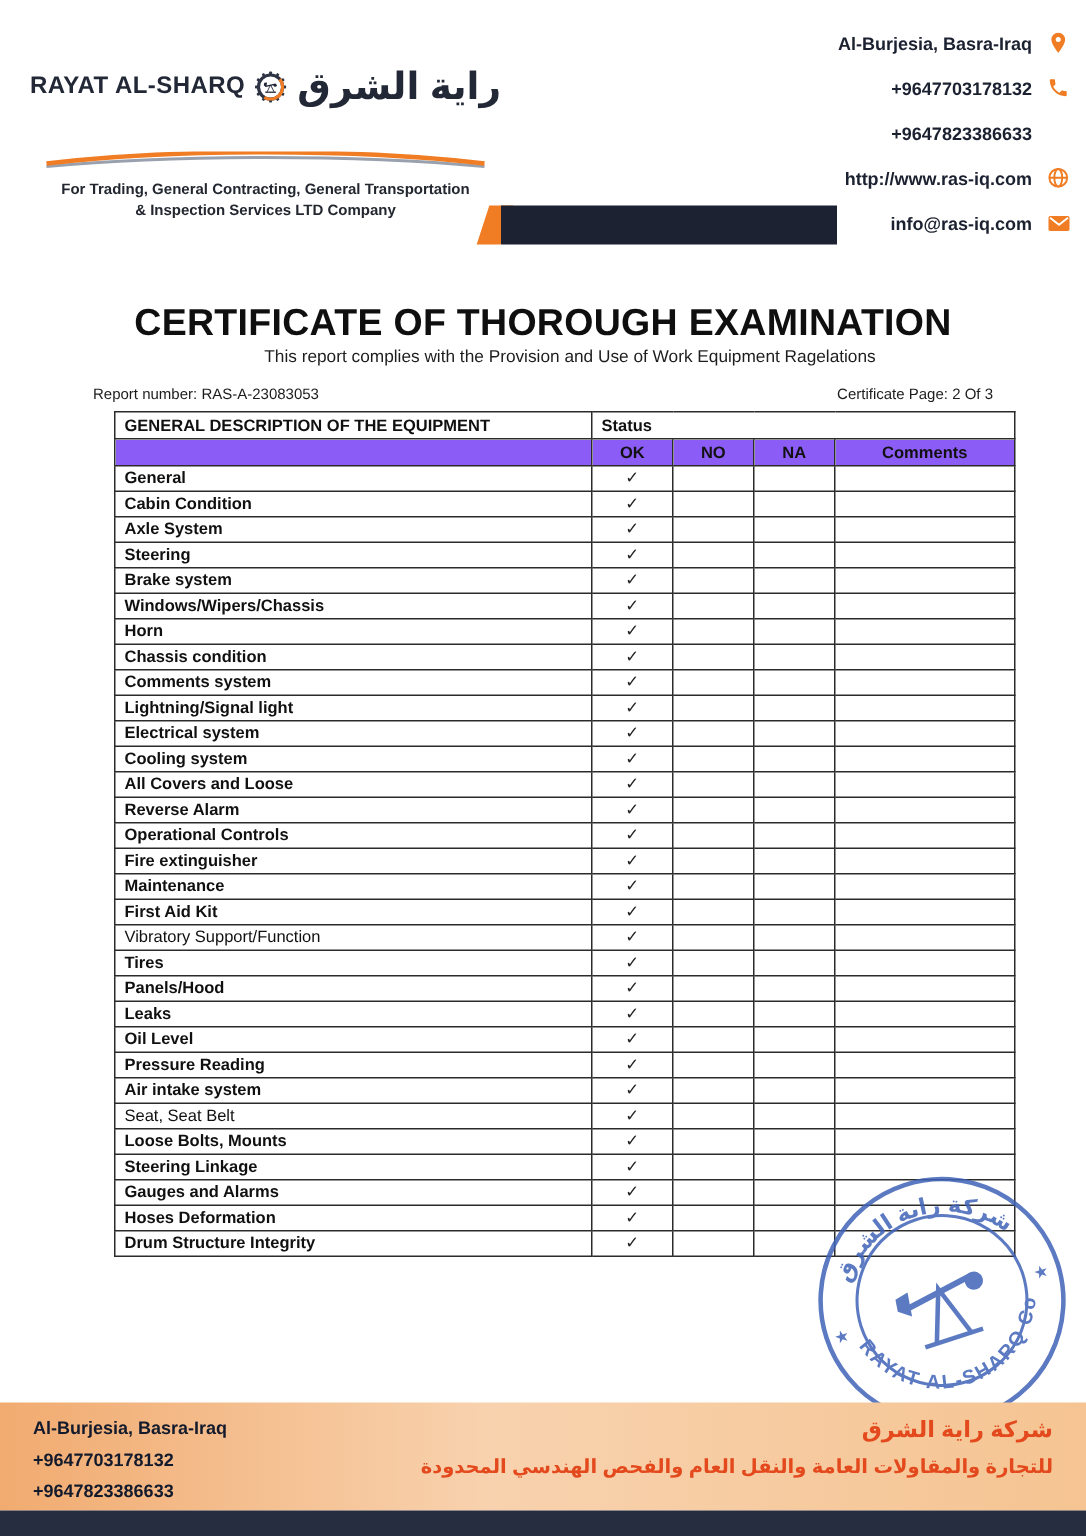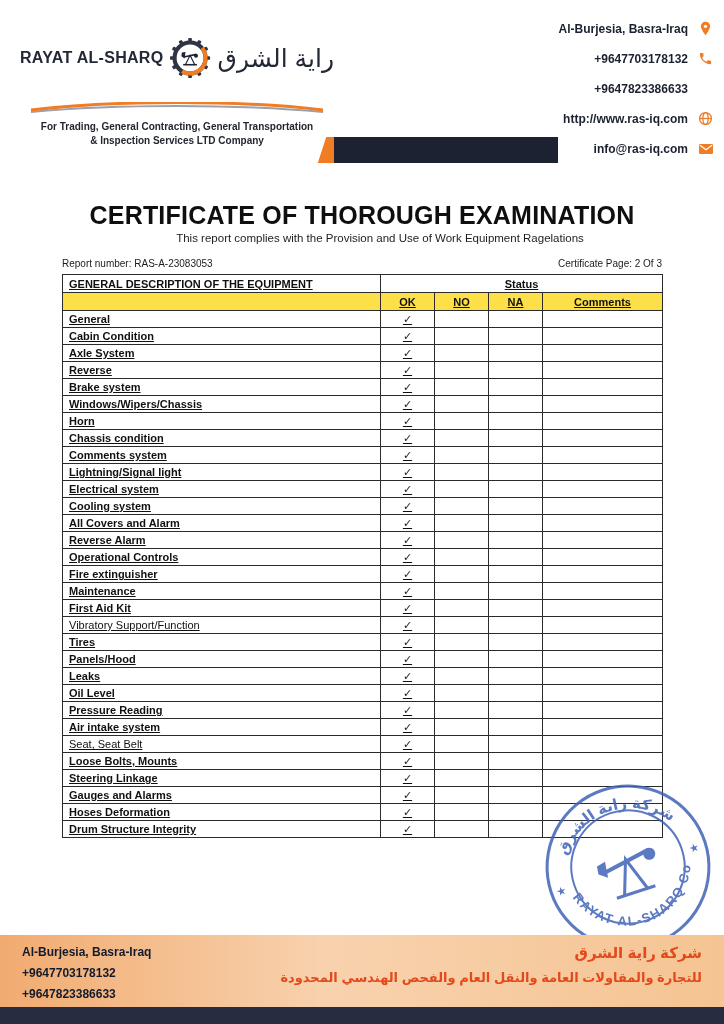--- a/index.html
+++ b/index.html
@@ -4,44 +4,44 @@
 <style>
   * { margin:0; padding:0; box-sizing:border-box; }
   html,body { background:#9a9a9a; }
   body { font-family:"Liberation Sans","DejaVu Sans",sans-serif; }
   .page { position:relative; width:724px; height:1024px; margin:0 auto; background:#ffffff; overflow:hidden; }
 
   
   .logo-area { position:absolute; left:20px; top:16px; width:314px; text-align:center; }
   .logo-row { display:flex; align-items:center; justify-content:flex-start; gap:7px; }
   .logo-en { font-size:16px; font-weight:bold; color:#232837; letter-spacing:.3px; white-space:nowrap; }
-  .logo-ar { font-size:25px; font-weight:normal; color:#232837; direction:rtl; white-space:nowrap; }
+  .logo-ar { font-size:25px; font-weight:bold; color:#232837; direction:rtl; white-space:nowrap; }
   .swoosh { margin-top:-6px; }
   .tagline { margin-top:2px; font-size:10px; font-weight:bold; color:#23272f; line-height:14px; }
 
   .contacts { position:absolute; top:20px; right:10px; display:flex; flex-direction:column; gap:13px; align-items:flex-end; }
   .contact-row { display:flex; align-items:center; gap:9px; height:17px; }
   .contact-text { font-size:12px; font-weight:bold; color:#1b2130; }
   .contact-icon { width:17px; height:17px; display:flex; align-items:center; justify-content:center; }
 
   .header-band { position:absolute; left:334px; top:137px; width:224px; height:26px; background:#1d2232; }
   .header-band-accent { position:absolute; left:322px; top:137px; width:16px; height:26px; background:#f07c23; transform:skewX(-18deg); }
 
   
   .title { position:absolute; top:201px; left:0; right:0; text-align:center; font-size:25px; font-weight:bold; color:#0f0f0f; letter-spacing:.2px; }
   .subtitle { position:absolute; top:232px; left:0; right:0; text-align:center; font-size:11.5px; color:#1d1d1d;margin-left:36px; }
   .report-row { position:absolute; top:258px; left:62px; width:600px; display:flex; justify-content:space-between; font-size:10px; color:#1c1c1c; }
 
   
-  .eqtable { position:absolute; top:274px; left:62px; width:600px; border-collapse:collapse; color:#101010; table-layout:fixed;text-decoration:underline; }
+  .eqtable { position:absolute; top:274px; left:76px; width:600px; border-collapse:collapse; color:#101010; table-layout:fixed; }
   .eqtable td { border:1px solid #2b2b2b; padding:1px 6px; height:17px; font-size:11px; line-height:14px; overflow:hidden; white-space:nowrap; }
   .eqtable thead td { height:18px; }
   .desc-header { font-weight:bold; font-size:10.5px; }
-  .status-header { text-align:center; font-weight:bold; font-size:11px; }
-  .orange-row td { background:#fde047; text-align:center; font-weight:bold; color:#111; }
+  .status-header { text-align:left; font-weight:bold; font-size:11px; }
+  .orange-row td { background:#8b5cf6; text-align:center; font-weight:bold; color:#111; }
   .item-cell { font-weight:bold; }
   .item-cell.regular { font-weight:normal; }
   .check-cell { text-align:center; font-size:11.5px; color:#222; }
 
   
   .stamp { position:absolute; left:541px; top:780px; width:174px; height:174px; transform:rotate(-18deg); opacity:.85; }
 
   
   .footer-band { position:absolute; left:0; right:0; bottom:17px; height:72px;
       background:linear-gradient(90deg,#f1ab70 0%,#f8d2ae 45%,#f5c492 100%);
@@ -191,21 +191,21 @@
           <td class="check-cell"></td>
         </tr>
         <tr>
           <td class="item-cell">Axle System</td>
           <td class="check-cell">✓</td>
           <td class="check-cell"></td>
           <td class="check-cell"></td>
           <td class="check-cell"></td>
         </tr>
         <tr>
-          <td class="item-cell">Reverse</td>
+          <td class="item-cell">Steering</td>
           <td class="check-cell">✓</td>
           <td class="check-cell"></td>
           <td class="check-cell"></td>
           <td class="check-cell"></td>
         </tr>
         <tr>
           <td class="item-cell">Brake system</td>
           <td class="check-cell">✓</td>
           <td class="check-cell"></td>
           <td class="check-cell"></td>
@@ -254,21 +254,21 @@
           <td class="check-cell"></td>
         </tr>
         <tr>
           <td class="item-cell">Cooling system</td>
           <td class="check-cell">✓</td>
           <td class="check-cell"></td>
           <td class="check-cell"></td>
           <td class="check-cell"></td>
         </tr>
         <tr>
-          <td class="item-cell">All Covers and Alarm</td>
+          <td class="item-cell">All Covers and Loose</td>
           <td class="check-cell">✓</td>
           <td class="check-cell"></td>
           <td class="check-cell"></td>
           <td class="check-cell"></td>
         </tr>
         <tr>
           <td class="item-cell">Reverse Alarm</td>
           <td class="check-cell">✓</td>
           <td class="check-cell"></td>
           <td class="check-cell"></td>

